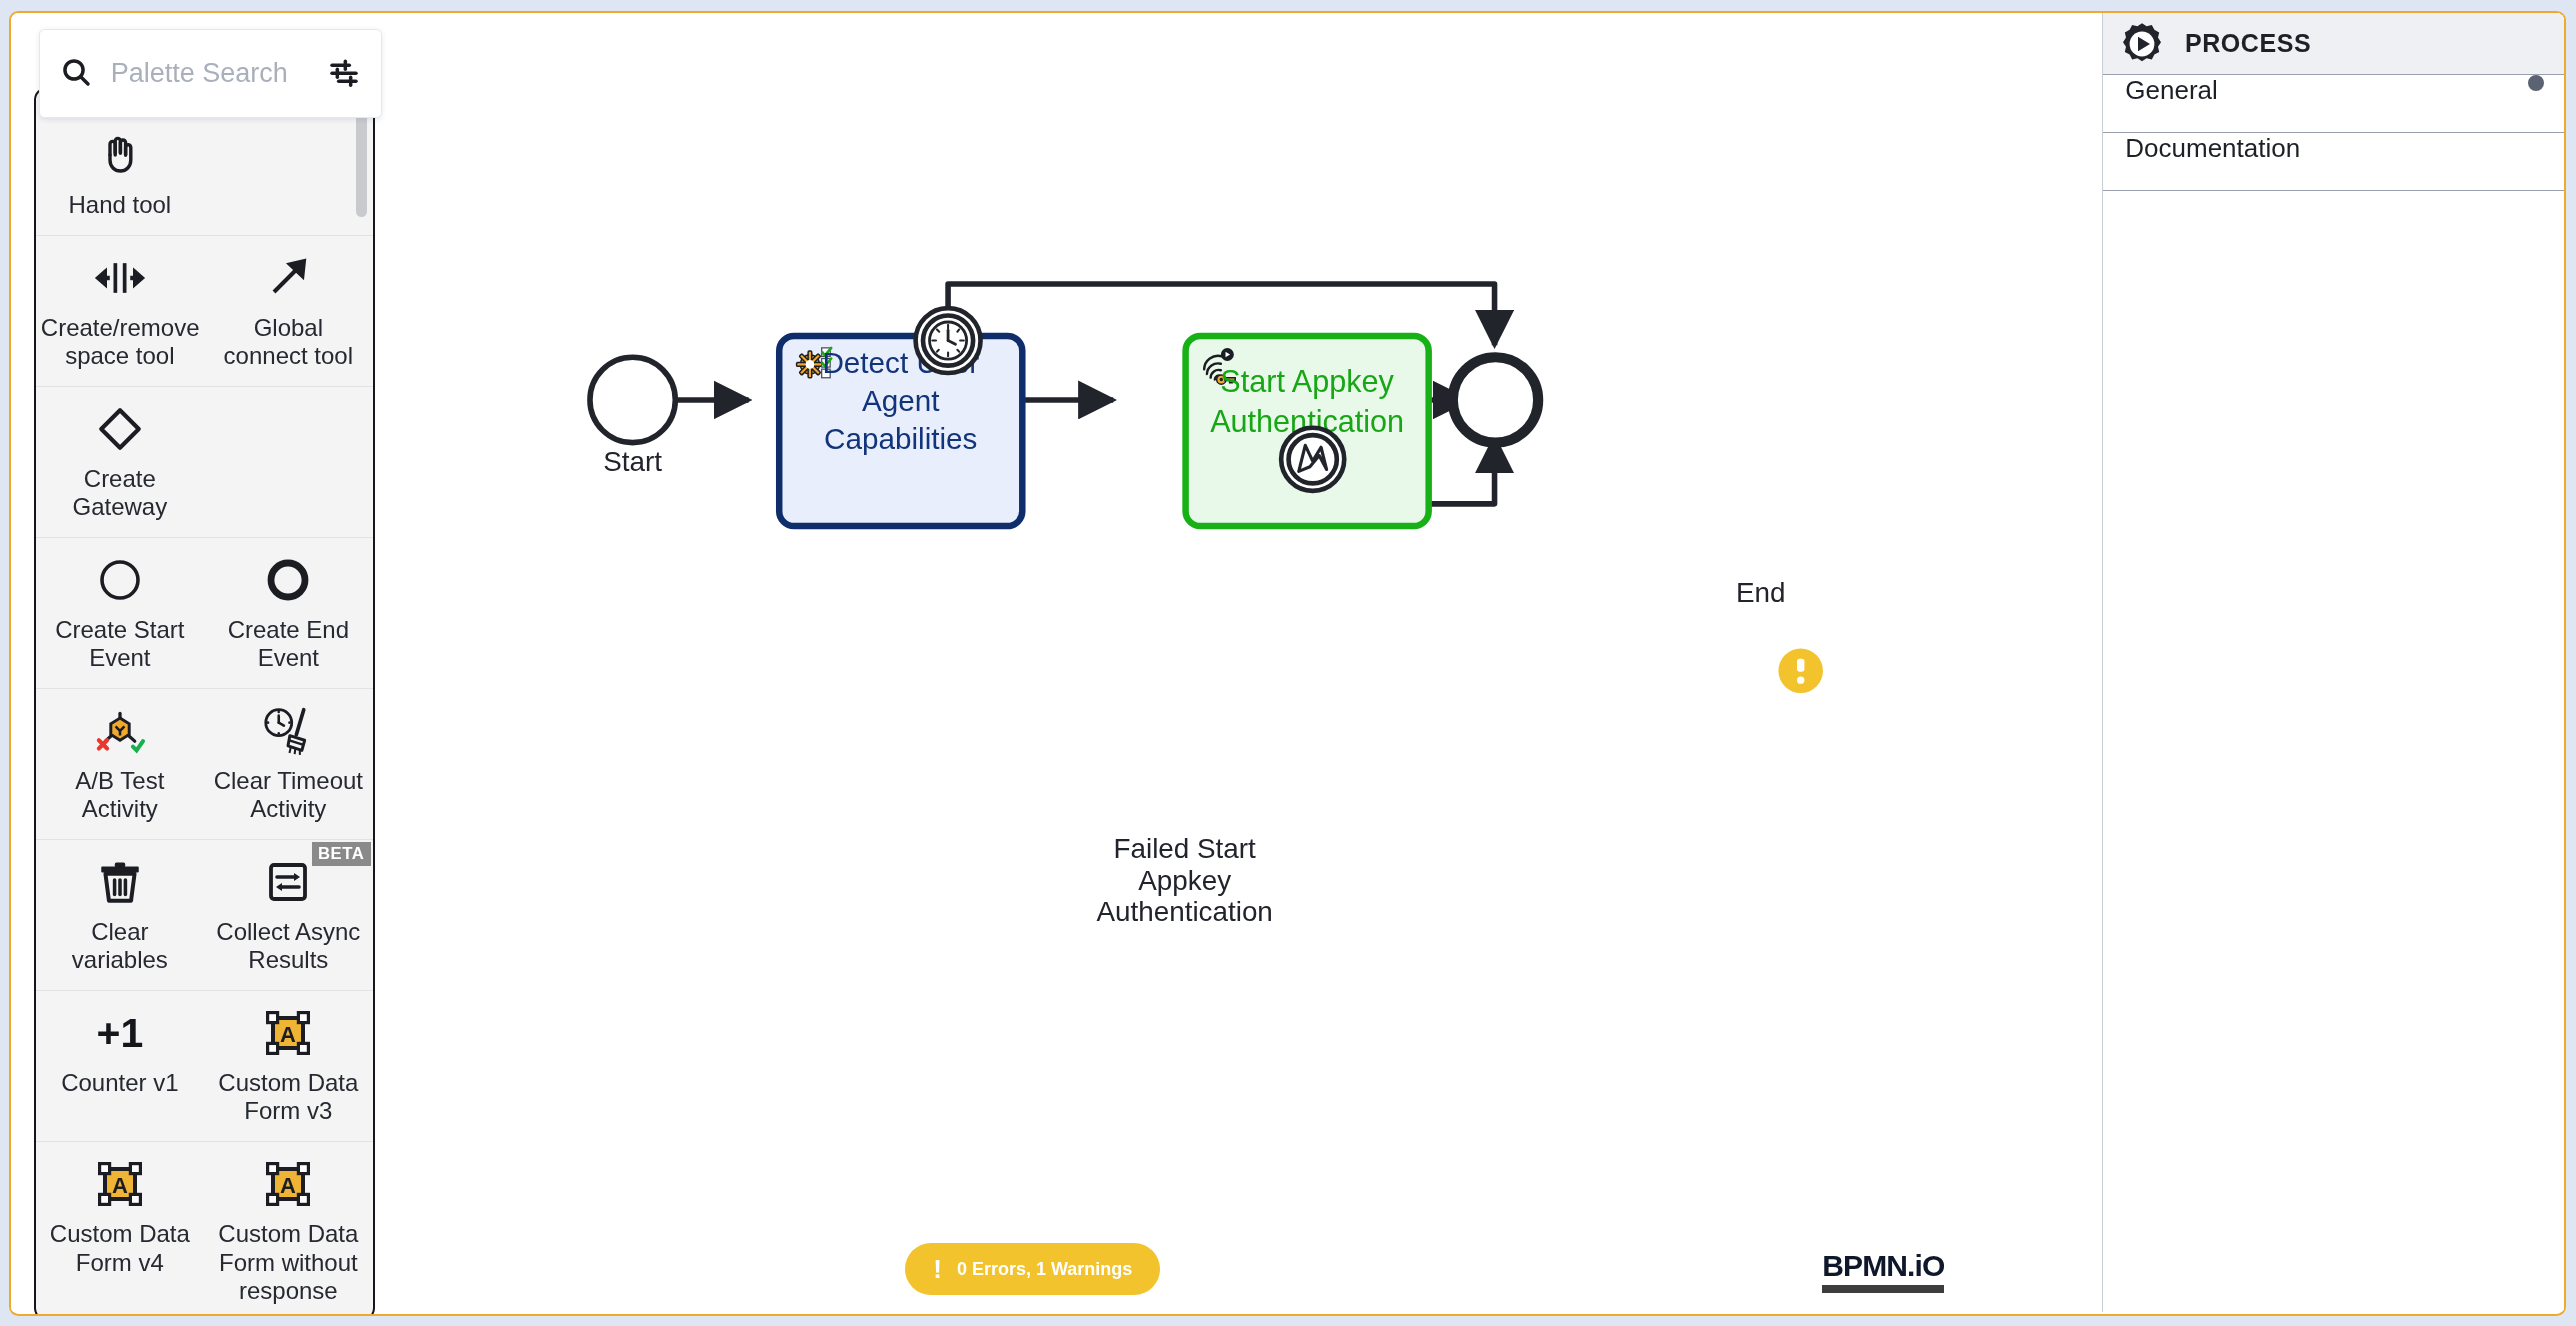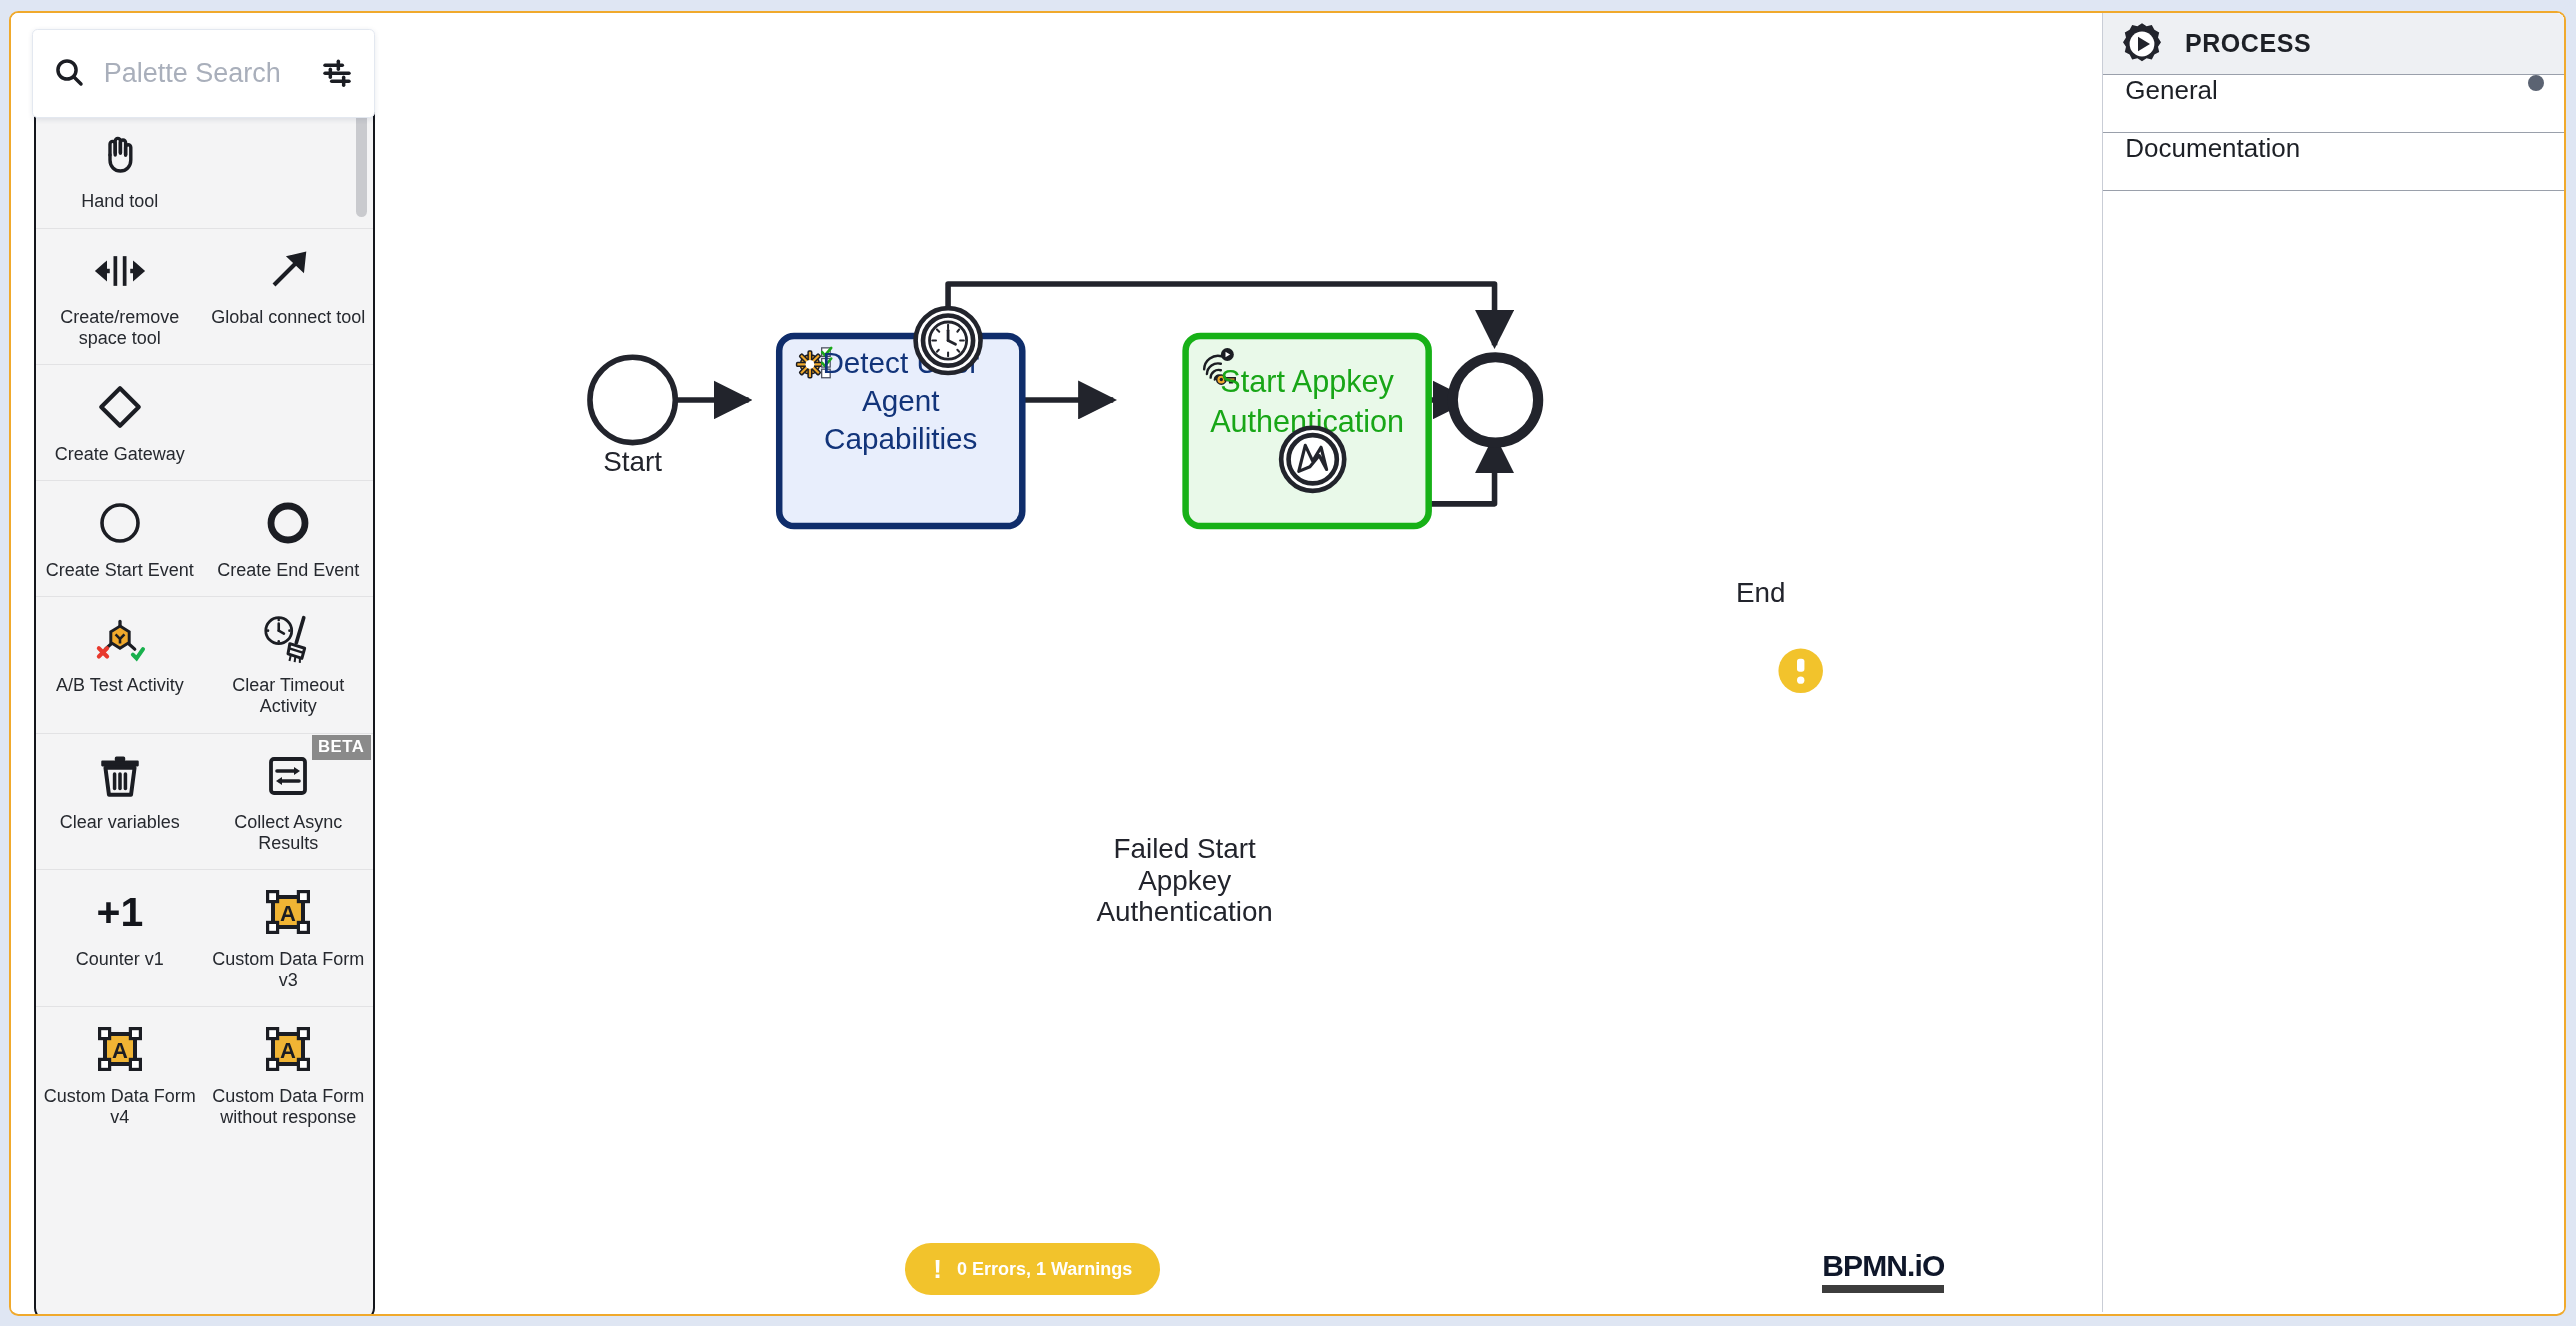--- a/index.html
+++ b/index.html
@@ -29,21 +29,21 @@
     background: #ffffff;
   }
 
   
   #palette-panel {
     position: absolute;
     left: 20.4px; top: 16px;
     width: 362px; height: 1281px;
   }
   #palette-search-bar {
-    position: absolute; left: 0; top: 0;
+    position: absolute; left: 7px; top: 0;
     width: 343px; height: 89px;
     background: #ffffff;
     border: 0.9px solid #e3e8f0;
     border-radius: 5.6px;
     box-shadow: 0 1.9px 5.6px rgba(30,50,90,.10);
     display: flex; align-items: center;
     padding: 0 20.4px;
     z-index: 5;
   }
   #palette-search-bar .search-icon { flex: 0 0 auto; margin-right: 18.6px; }
@@ -87,21 +87,21 @@
     cursor: pointer;
     min-height: 109px;
   }
   .palette-cell.empty { cursor: default; }
   .palette-icon {
     height: 58px;
     display: flex; align-items: center; justify-content: center;
     margin-bottom: 7.4px;
   }
   .palette-label {
-    font-size: 18px;
+    font-size: 24px;
     line-height: 1.18;
     color: #26292f;
     text-align: center;
     max-width: 158px;
   }
   .beta-badge {
     position: absolute;
     right: 1.9px; top: 1.9px;
     background: #8a8a8a;
     color: #fff;

